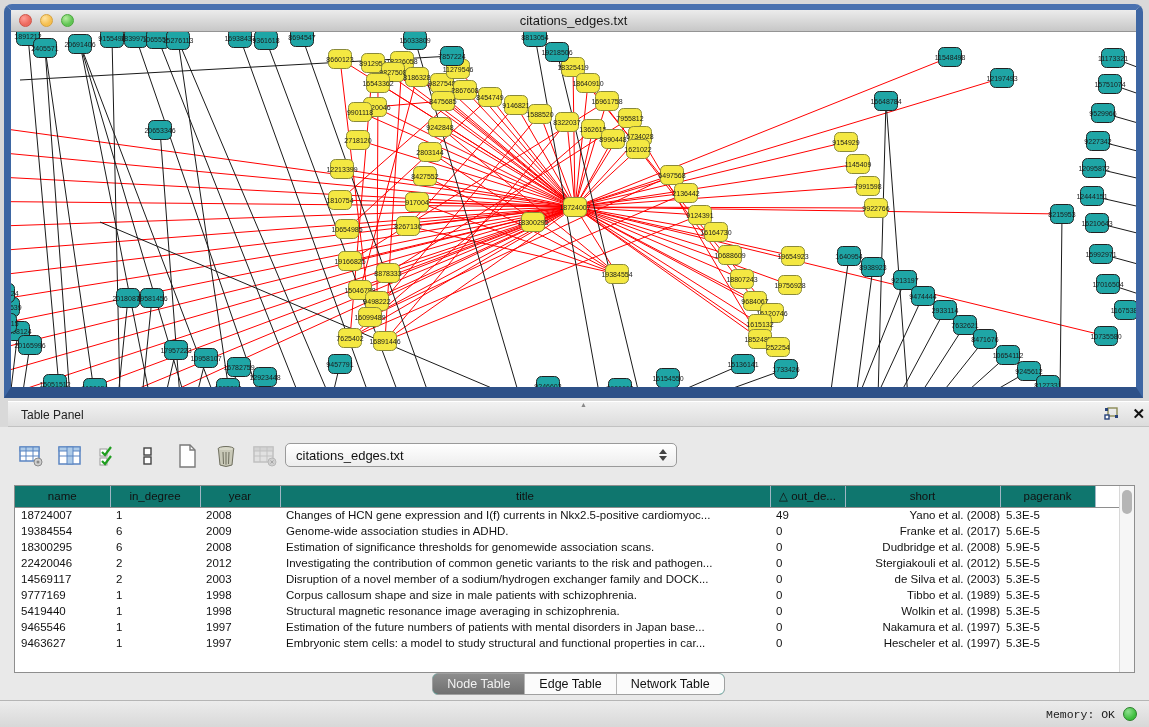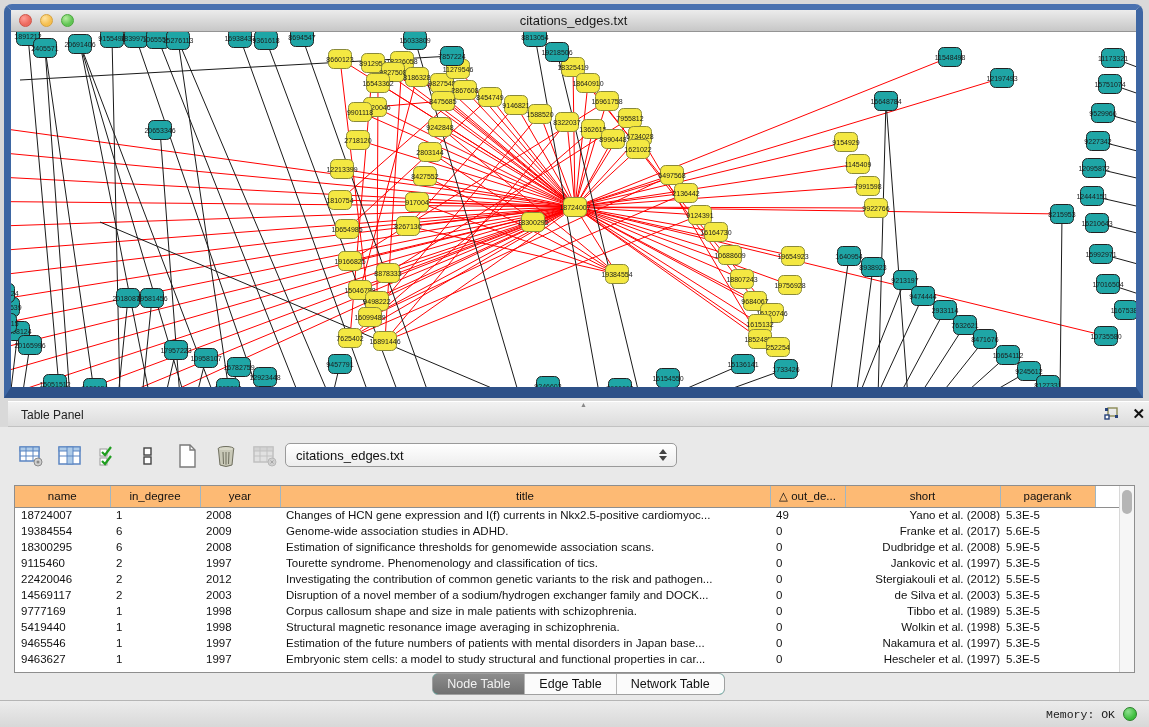--- a/index.html
+++ b/index.html
@@ -41,21 +41,21 @@
     display:flex; align-items:center; }
   .combo-text { flex:1; padding-left:10px; font-size:13px; color:#111;
     white-space:nowrap; overflow:hidden; }
   .combo-arrows { width:22px; display:flex; flex-direction:column; align-items:center; gap:2px; padding-right:4px; }
   .tri-up    { width:0; height:0; border-left:4px solid transparent; border-right:4px solid transparent; border-bottom:5px solid #444; }
   .tri-down  { width:0; height:0; border-left:4px solid transparent; border-right:4px solid transparent; border-top:5px solid #444; }
 
   .table-wrap { position:absolute; left:14px; top:58px; width:1121px; height:188px;
     background:#fff; border:1px solid #8e8e8e; overflow:hidden; }
   table.data { border-collapse:collapse; table-layout:fixed; width:1104px; font-size:11.5px; color:#111; }
-  table.data th { height:21px; background:#fdba74; border-right:1px solid #9fb6c4; border-bottom:1px solid #8e8e8e;
+  table.data th { height:21px; background:#0f766e; border-right:1px solid #9fb6c4; border-bottom:1px solid #8e8e8e;
     font-weight:normal; font-size:11.5px; color:#111; text-align:center; overflow:hidden; white-space:nowrap; }
   table.data th.filler { background:#fff; border-right:none; }
   table.data td { height:16px; padding:0 0 0 6px; white-space:nowrap; overflow:hidden; text-overflow:ellipsis; }
   table.data td.c5 { text-align:right; padding:0; }
   .vscroll { position:absolute; right:0; top:0; width:15px; height:100%;
     background:#f6f6f6; border-left:1px solid #d8d8d8; }
   .vthumb { position:absolute; left:2px; top:4px; width:10px; height:24px; background:#b5b5b5; border-radius:5px; }
 
   .tabs { position:absolute; left:0; top:246px; width:100%; display:flex; justify-content:center; }
   .tabbar { display:flex; border:1px solid #a0a0a0; border-radius:6px; overflow:hidden; background:#14b8a6;margin-left:8px; }
@@ -636,30 +636,20 @@
             <td class="c0">18300295</td>
             <td class="c1">6</td>
             <td class="c2">2008</td>
             <td class="c3">Estimation of significance thresholds for genomewide association scans.</td>
             <td class="c4">0</td>
             <td class="c5">Dudbridge et al. (2008)</td>
             <td class="c6">5.9E-5</td>
             <td></td>
           </tr>
           <tr>
-            <td class="c0">9115460</td>
-            <td class="c1">2</td>
-            <td class="c2">1997</td>
-            <td class="c3">Tourette syndrome. Phenomenology and classification of tics.</td>
-            <td class="c4">0</td>
-            <td class="c5">Jankovic et al. (1997)</td>
-            <td class="c6">5.3E-5</td>
-            <td></td>
-          </tr>
-          <tr>
             <td class="c0">22420046</td>
             <td class="c1">2</td>
             <td class="c2">2012</td>
             <td class="c3">Investigating the contribution of common genetic variants to the risk and pathogen...</td>
             <td class="c4">0</td>
             <td class="c5">Stergiakouli et al. (2012)</td>
             <td class="c6">5.5E-5</td>
             <td></td>
           </tr>
           <tr>

